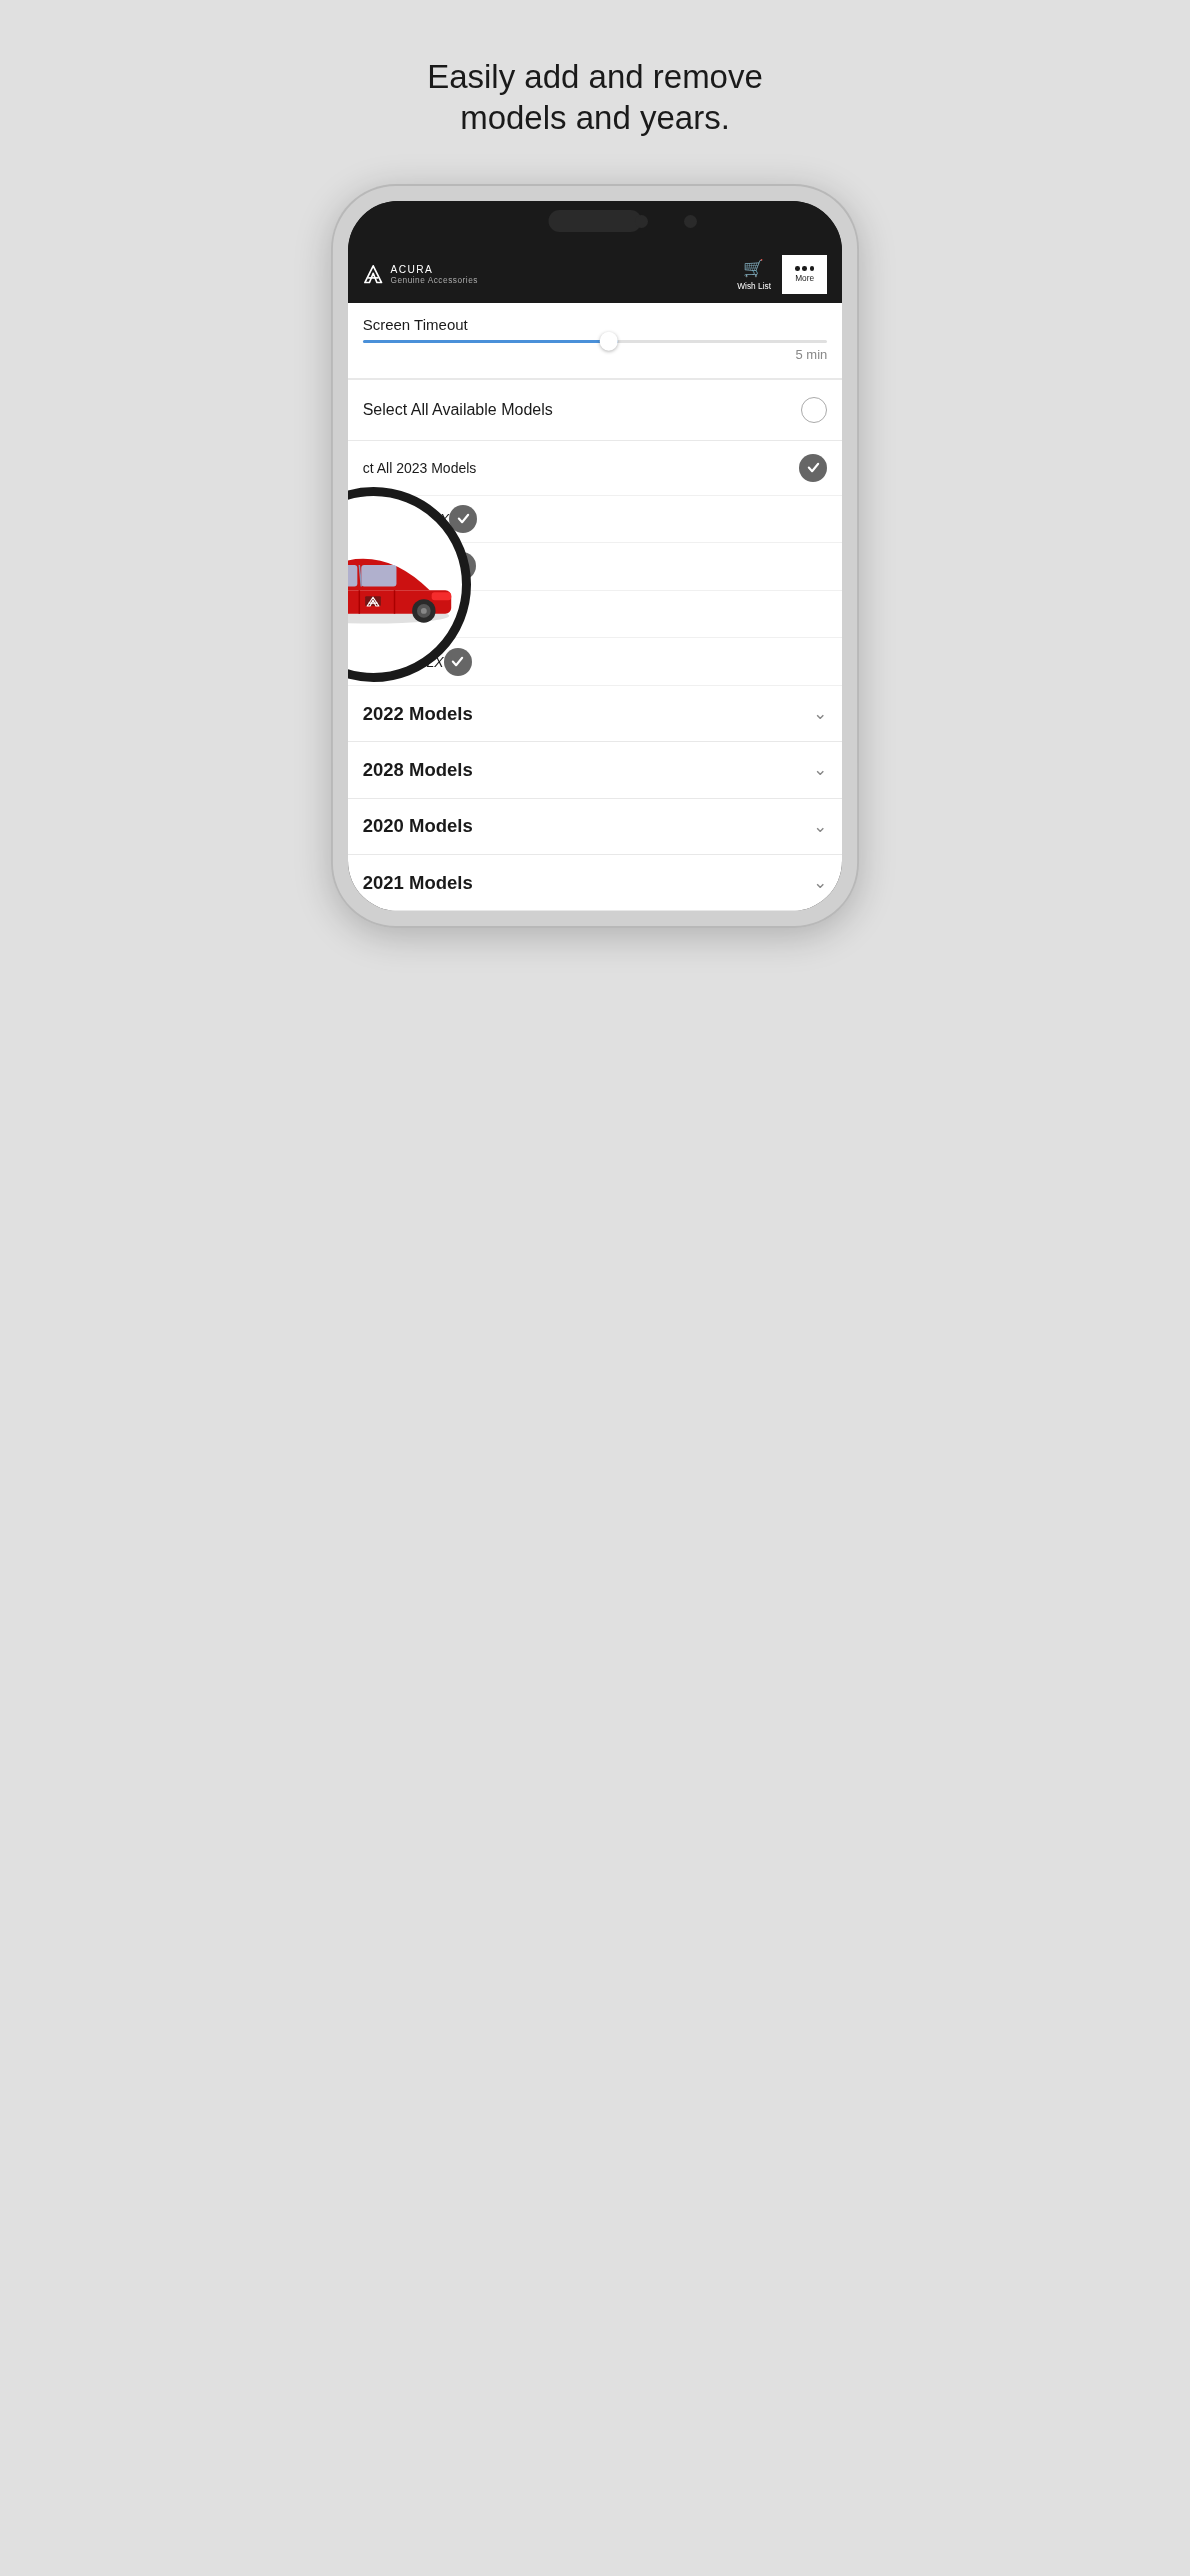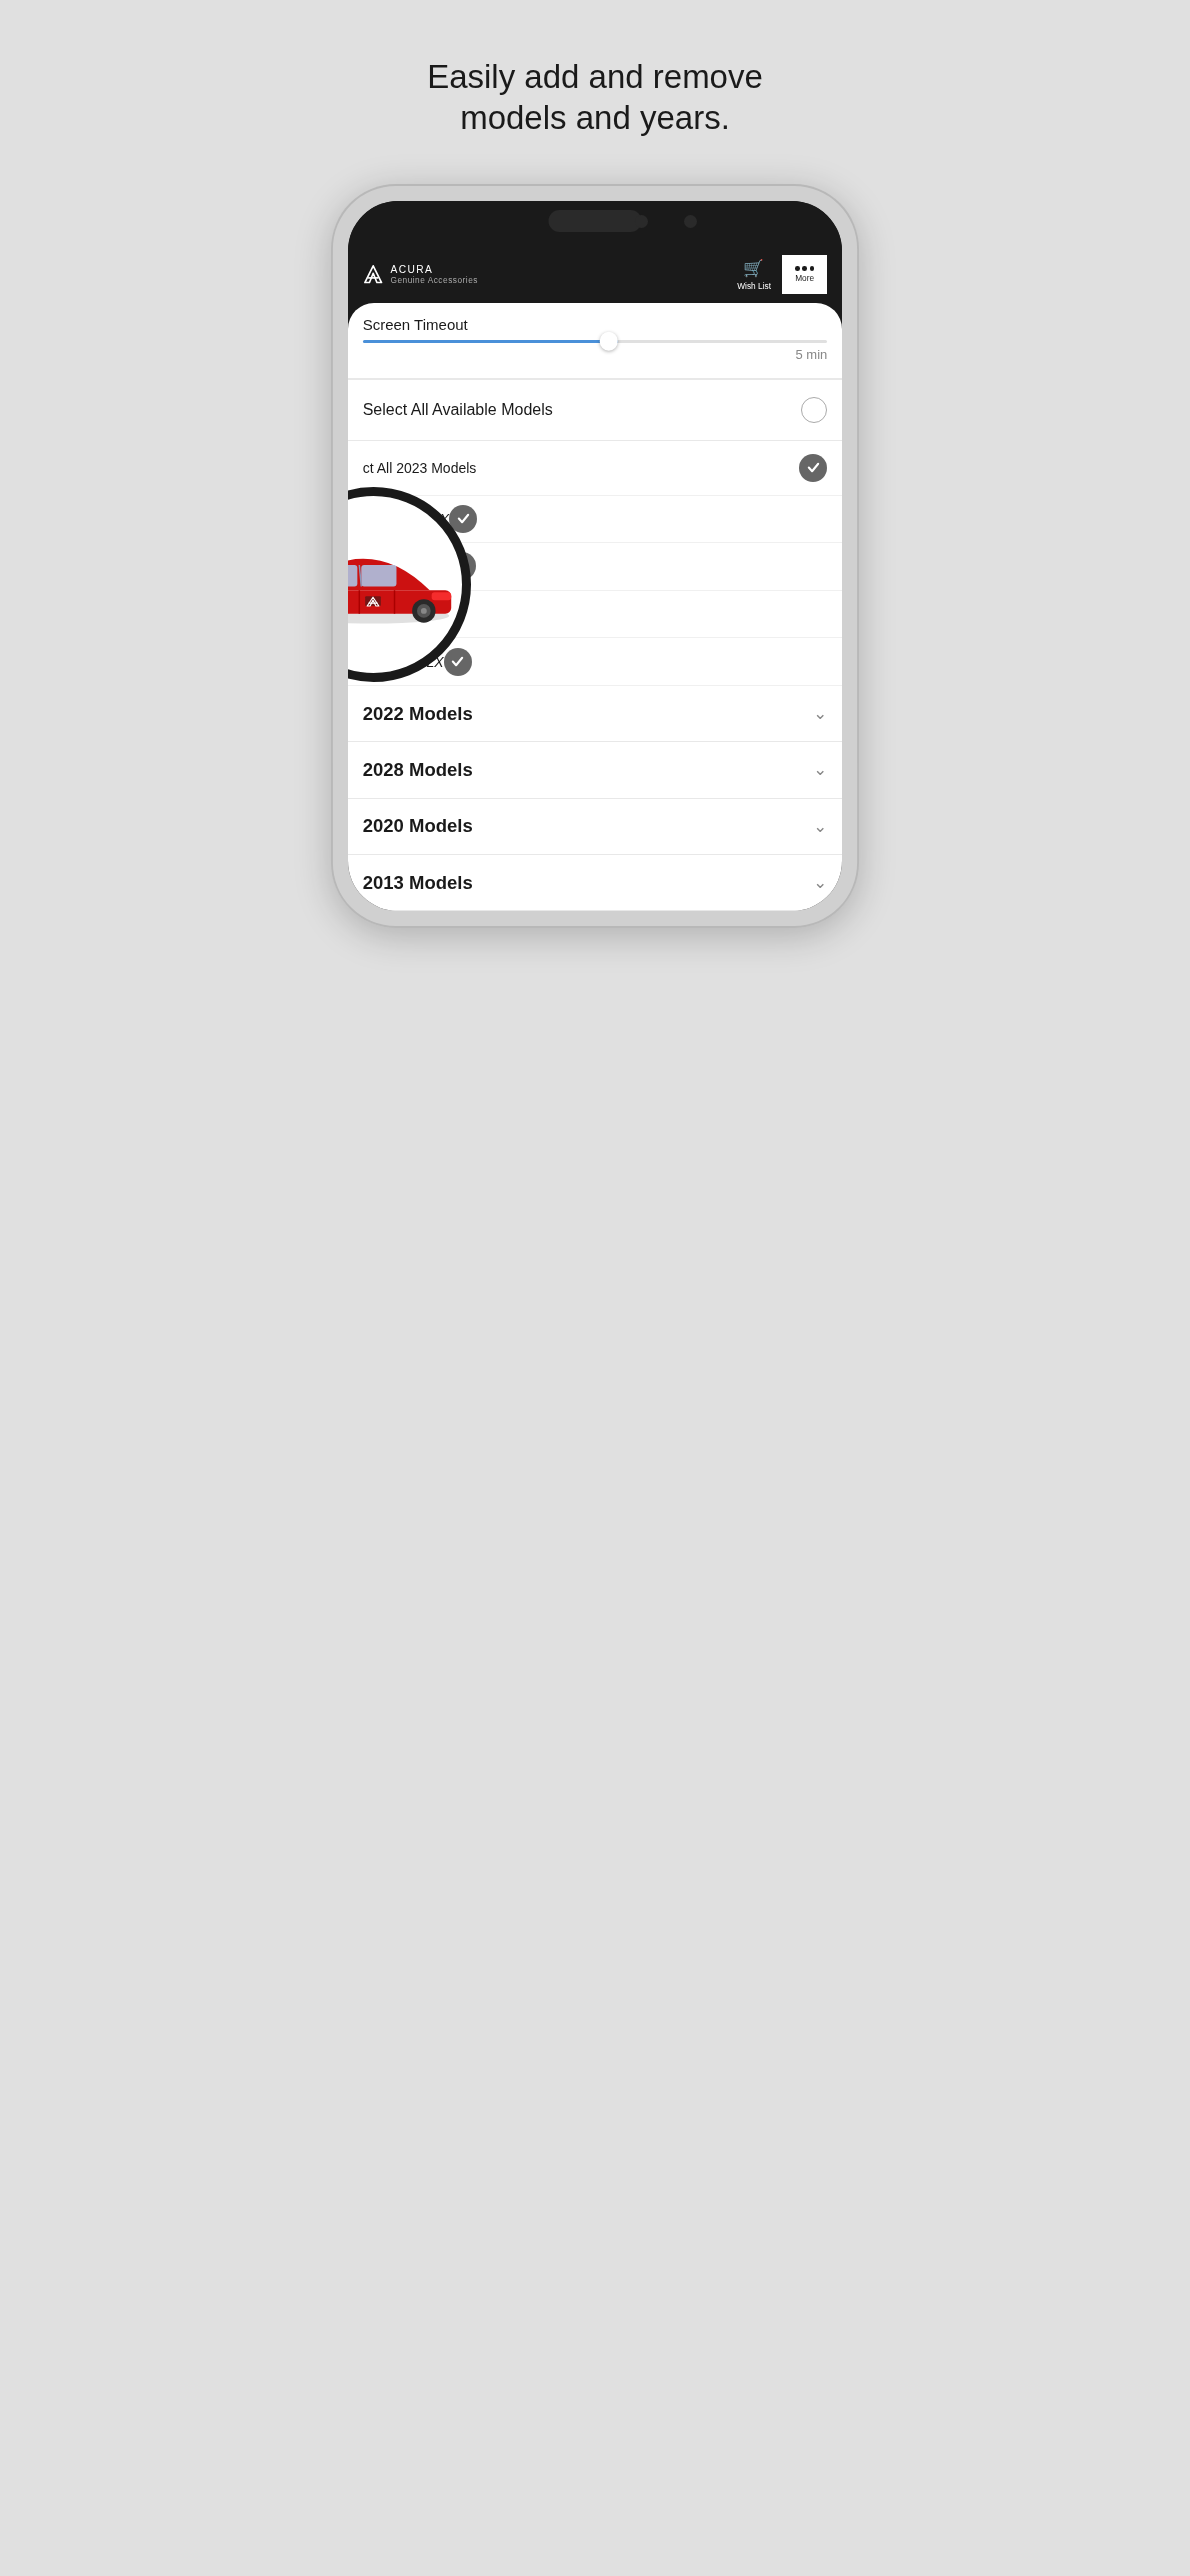--- a/index.html
+++ b/index.html
@@ -80,21 +80,20 @@
       top: 14px;
     }
 
     .camera-left { left: 58%; }
     .camera-right { left: 68%; }
 
     
     .app-screen {
       background: white;
       overflow: hidden;
-      border-radius: 26px;
     }
 
     
     .app-header {
       background: #1a1a1a;
       display: flex;
       align-items: center;
       padding: 9.3px 15px;
       height: 56px;
     }
@@ -572,21 +571,21 @@
           <span class="year-group-label">2028 Models</span>
           <span class="chevron-icon">⌄</span>
         </div>
 
         <div class="year-group-header">
           <span class="year-group-label">2020 Models</span>
           <span class="chevron-icon">⌄</span>
         </div>
 
         <div class="year-group-header">
-          <span class="year-group-label">2013 Models</span>
+          <span class="year-group-label">2021 Models</span>
           <span class="chevron-icon">⌄</span>
         </div>
 
 
       </div>
 
       <div class="zoom-overlay" style="position:absolute; left:-72px; top:286px; width:195px; height:195px; border-radius:50%; border:9.3px solid #1a1a1a; background:white; overflow:hidden; display:flex; align-items:center; justify-content:center; z-index:20;">
         <svg width="176" height="93" viewBox="0 0 180 80">
           <ellipse cx="90" cy="72" rx="78" ry="8" fill="#e0e0e0"></ellipse>
 

